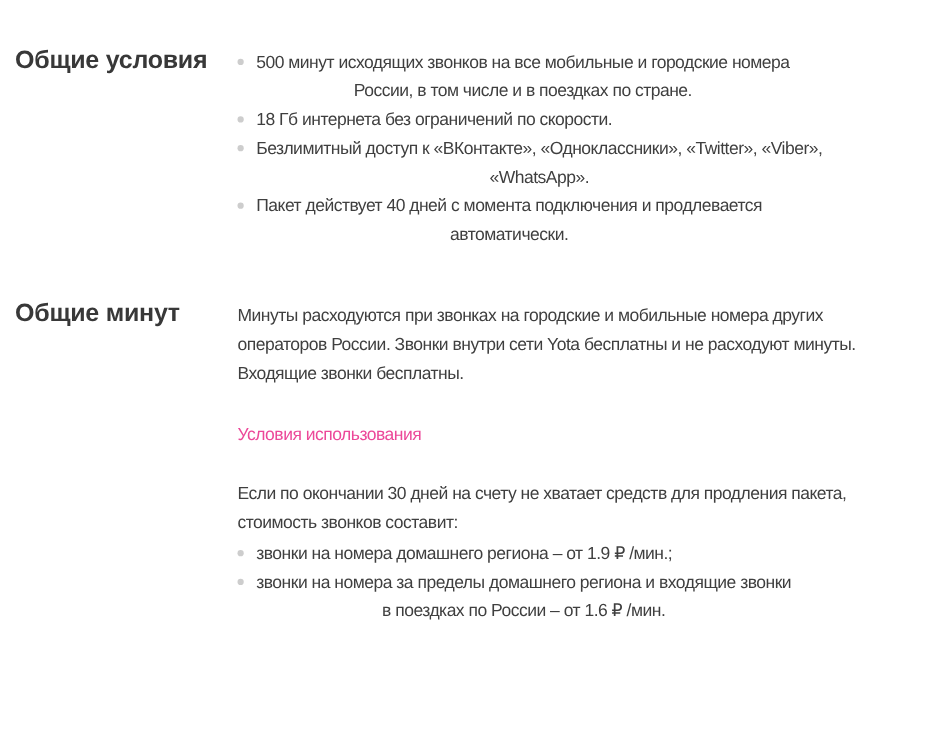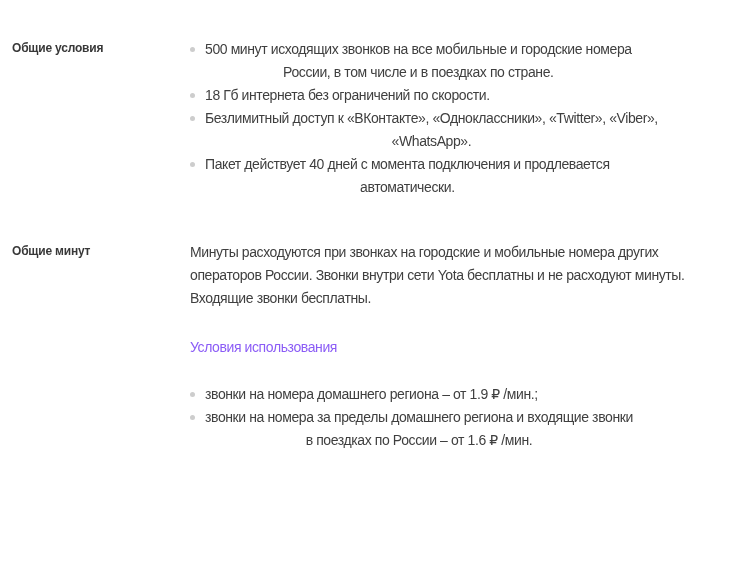--- a/index.html
+++ b/index.html
@@ -12,21 +12,21 @@
     font-family: "Liberation Sans", "DejaVu Sans", sans-serif;
     color: #3f3f3f;
     padding: 38px 0 0 12px;
     overflow: hidden;
   }
   .row { display: flex; align-items: flex-start; }
   .row.general { margin-bottom: 42px; }
   .col-left { width: 178px; flex-shrink: 0; }
   .section-heading {
     margin: 0;
-    font-size: 12px;
+    font-size: 20px;
     font-weight: bold;
     color: #383838;
     letter-spacing: -0.2px;
     line-height: 20px;
   }
   .col-right {
     width: 548px;
     font-size: 14px;
     line-height: 23px;
     letter-spacing: -0.4px;
@@ -41,21 +41,21 @@
     margin: 9px 10px 0 0;
     flex-shrink: 0;
   }
   .li-text { white-space: pre-line; }
   .para { margin: 0; white-space: pre-line; }
   .para.description { margin-bottom: 26px; }
   .para.add-minutes { margin-bottom: 14px; }
   .para.renewal { margin-bottom: 2px; }
   .subheading {
     margin: 0 0 24px;
-    color: #8b5cf6;
+    color: #ec4899;
     white-space: pre-line;
   }
 </style>
 </head>
 <body>
 
 <div class="page">
 
   <section class="row general">
     <div class="col-left">
@@ -88,20 +88,22 @@
 
   <section class="row minutes">
     <div class="col-left">
       <h3 class="section-heading">Общие минут</h3>
     </div>
     <div class="col-right">
       <p class="para description">Минуты расходуются при звонках на городские и мобильные номера других
 операторов России. Звонки внутри сети Yota бесплатны и не расходуют минуты.
 Входящие звонки бесплатны.</p>
       <p class="subheading">Условия использования</p>
+      <p class="para renewal">Если по окончании 30 дней на счету не хватает средств для продления пакета,
+стоимость звонков составит:</p>
       <ul class="bullets">
         <li>
           <span class="dot"></span>
           <span class="li-text">звонки на номера домашнего региона – от 1.9 ₽ /мин.;</span>
         </li>
         <li>
           <span class="dot"></span>
           <span class="li-text">звонки на номера за пределы домашнего региона и входящие звонки
 в поездках по России – от 1.6 ₽ /мин.</span>
         </li>

